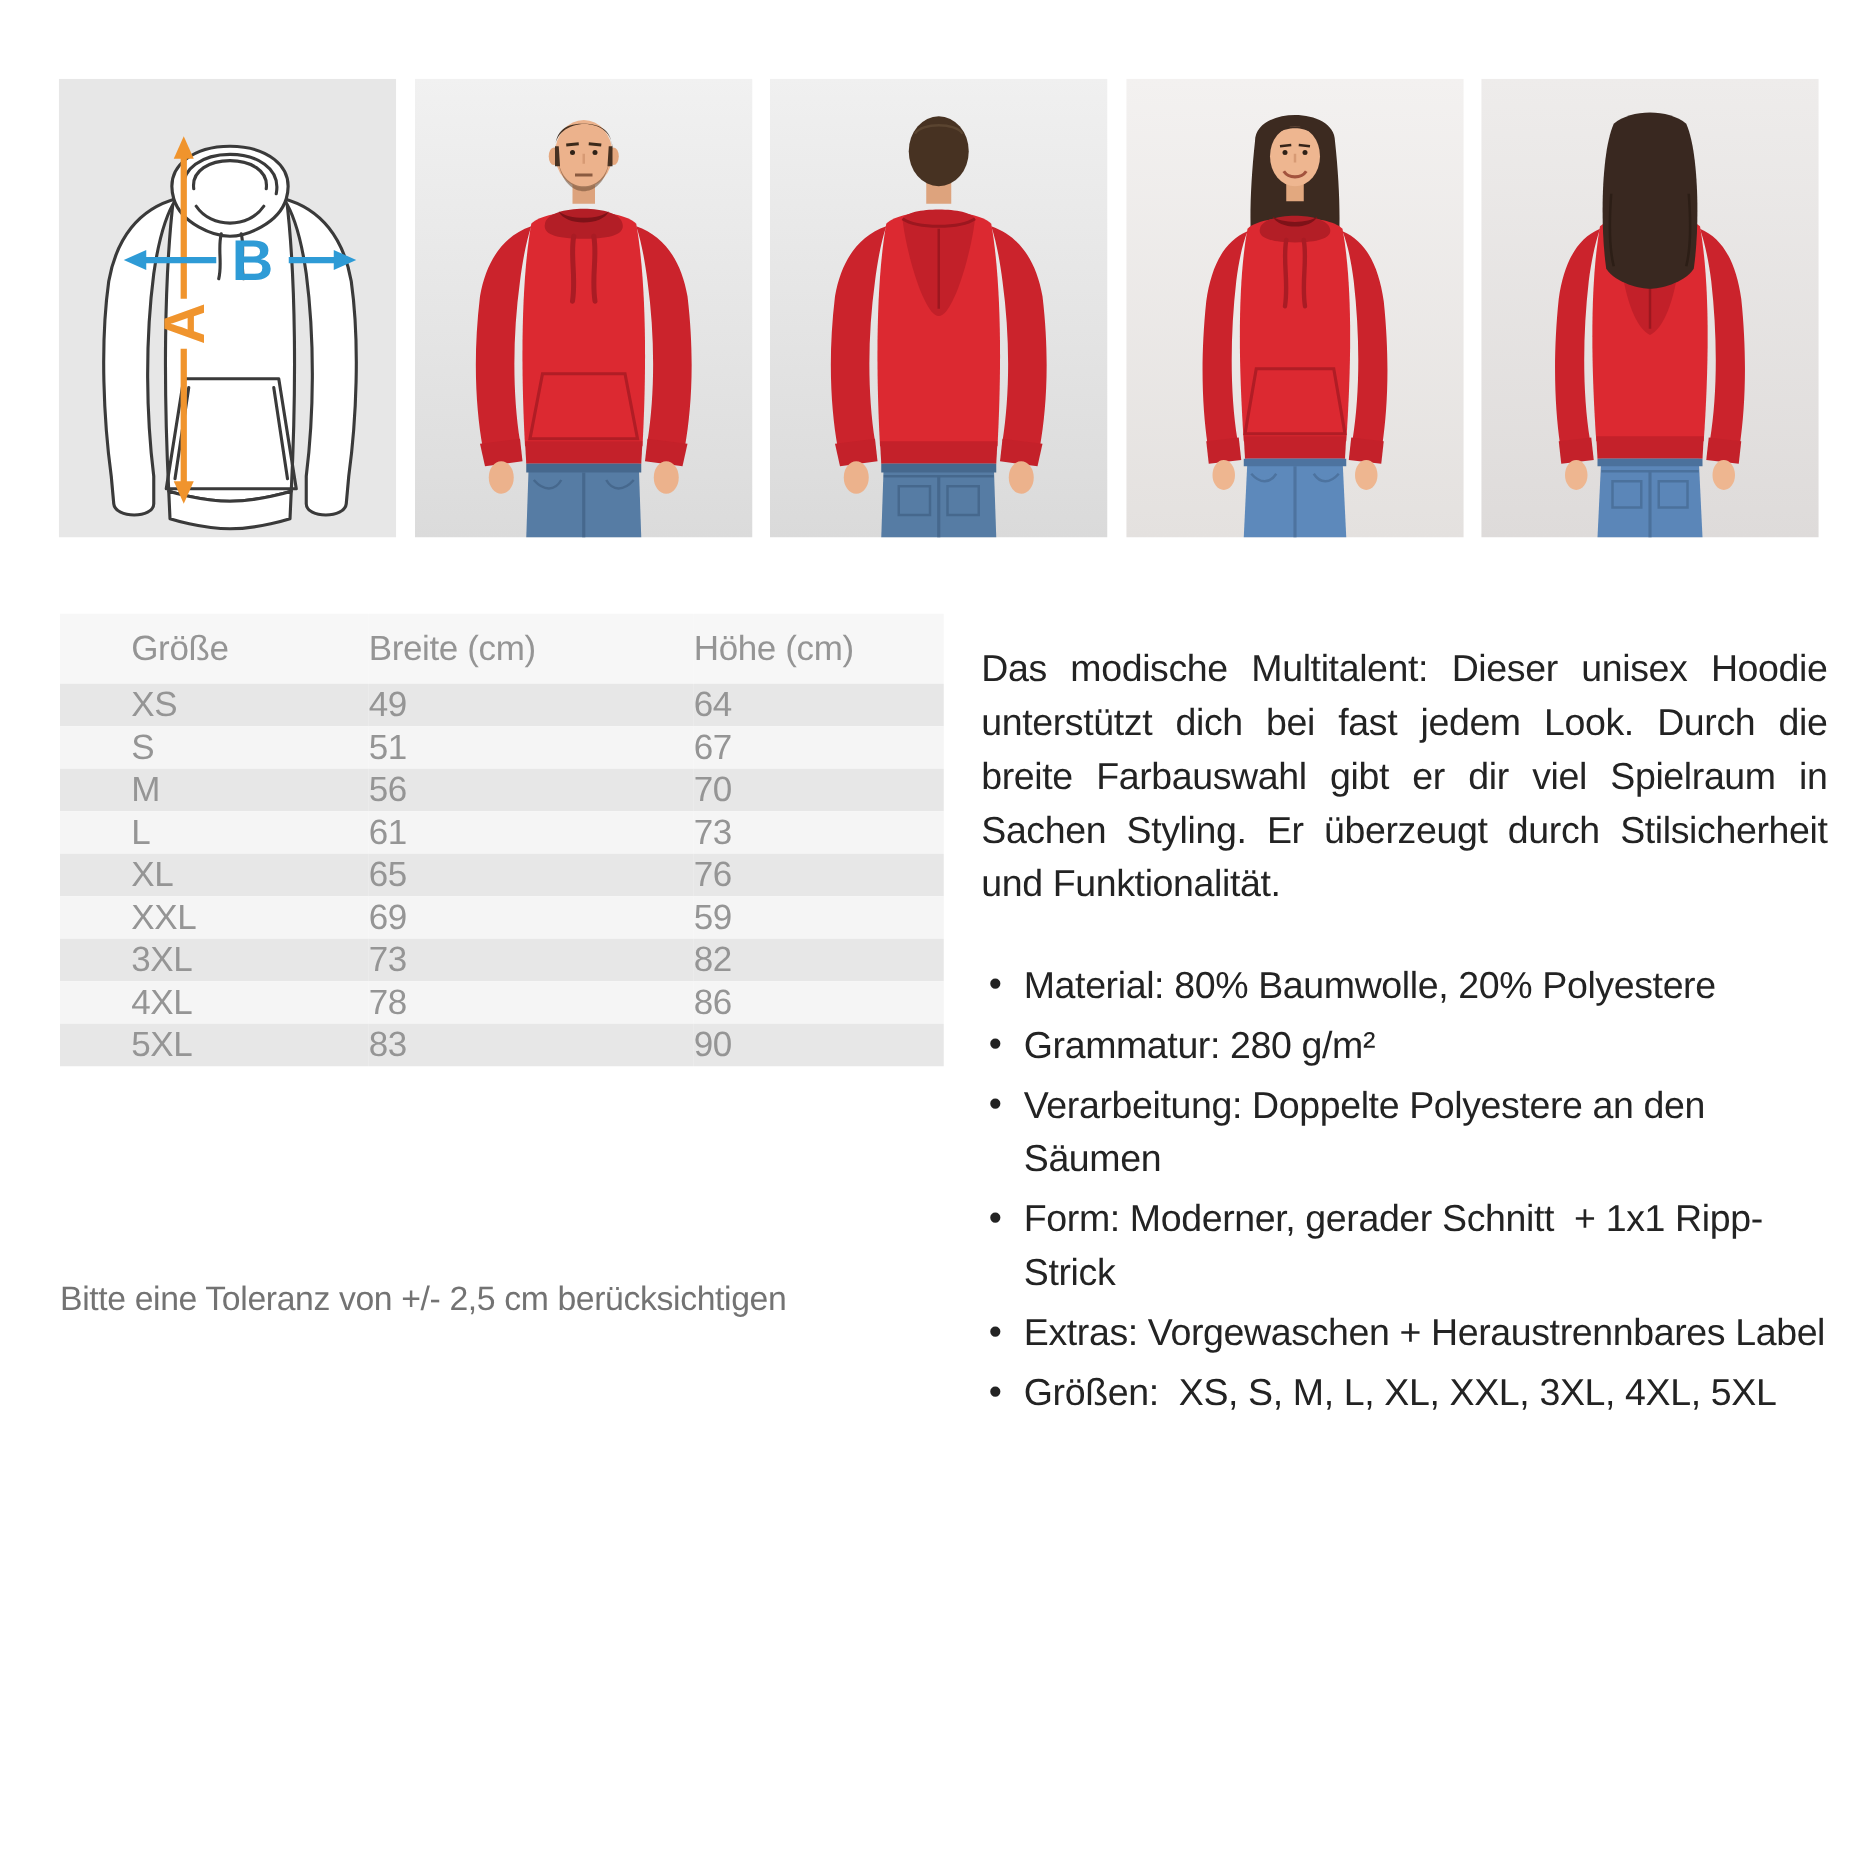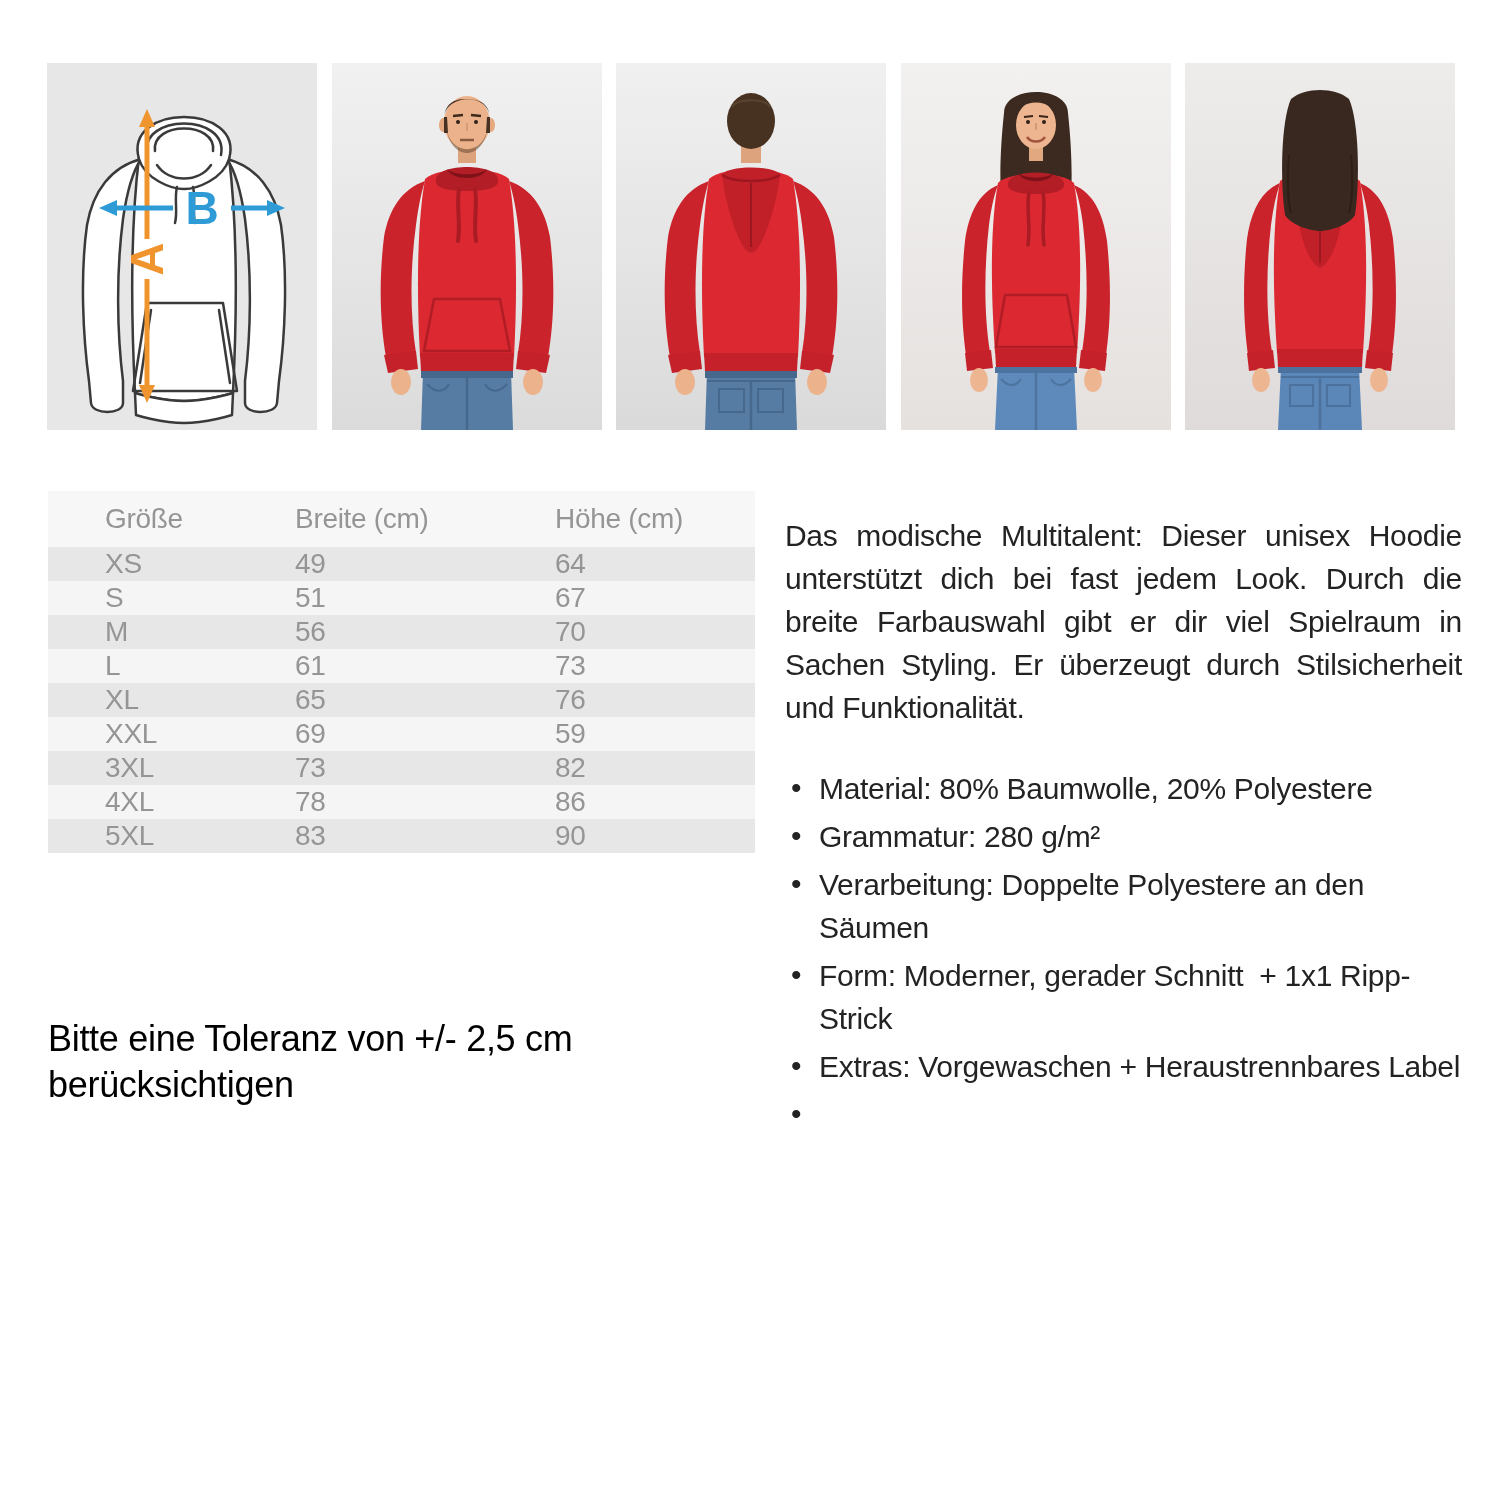--- a/index.html
+++ b/index.html
@@ -29,21 +29,21 @@
     font-weight:400;text-align:left;height:56px;padding:0;background:#f7f7f7;
   }
   table.size-table td{height:34px;padding:0;}
   table.size-table th:first-child,table.size-table td:first-child{padding-left:57px;}
   table.size-table tbody tr:nth-child(odd){background:#e7e7e7;}
   table.size-table tbody tr:nth-child(even){background:#f5f5f5;}
 
   
   .notes{
     position:absolute;left:48px;top:1016px;width:714px;
-    font-size:36px;line-height:46px;color:#000000;letter-spacing:-0.3px;
+    font-size:27px;line-height:46px;color:#737373;letter-spacing:-0.3px;
   }
   .notes p{margin:0;}
   .notes .model-w{margin-top:42px;}
   .notes strong{font-weight:700;}
 
   
   .description{
     position:absolute;left:785px;top:514px;width:677px;
     font-size:30px;line-height:43px;color:#232323;letter-spacing:-0.3px;
   }
@@ -321,17 +321,17 @@
   </div>
 
   <div class="description">
     <p class="intro">Das modische Multitalent: Dieser unisex Hoodie unterstützt dich bei fast jedem Look. Durch die breite Farbauswahl gibt er dir viel Spielraum in Sachen Styling. Er überzeugt durch Stilsicherheit und Funktionalität.</p>
     <ul class="feature-list">
       <li><span class="bullet">•</span><span class="li-text">Material: 80% Baumwolle, 20% Polyestere</span></li>
       <li><span class="bullet">•</span><span class="li-text">Grammatur: 280 g/m²</span></li>
       <li><span class="bullet">•</span><span class="li-text">Verarbeitung: Doppelte Polyestere an den Säumen</span></li>
       <li><span class="bullet">•</span><span class="li-text">Form: Moderner, gerader Schnitt  + 1x1 Ripp-Strick</span></li>
       <li><span class="bullet">•</span><span class="li-text">Extras: Vorgewaschen + Heraustrennbares Label</span></li>
-      <li><span class="bullet">•</span></li>
+      <li><span class="bullet">•</span><span class="li-text">Größen:  XS, S, M, L, XL, XXL, 3XL, 4XL, 5XL</span></li>
     </ul>
   </div>
 
 </div>
 
 </body></html>

